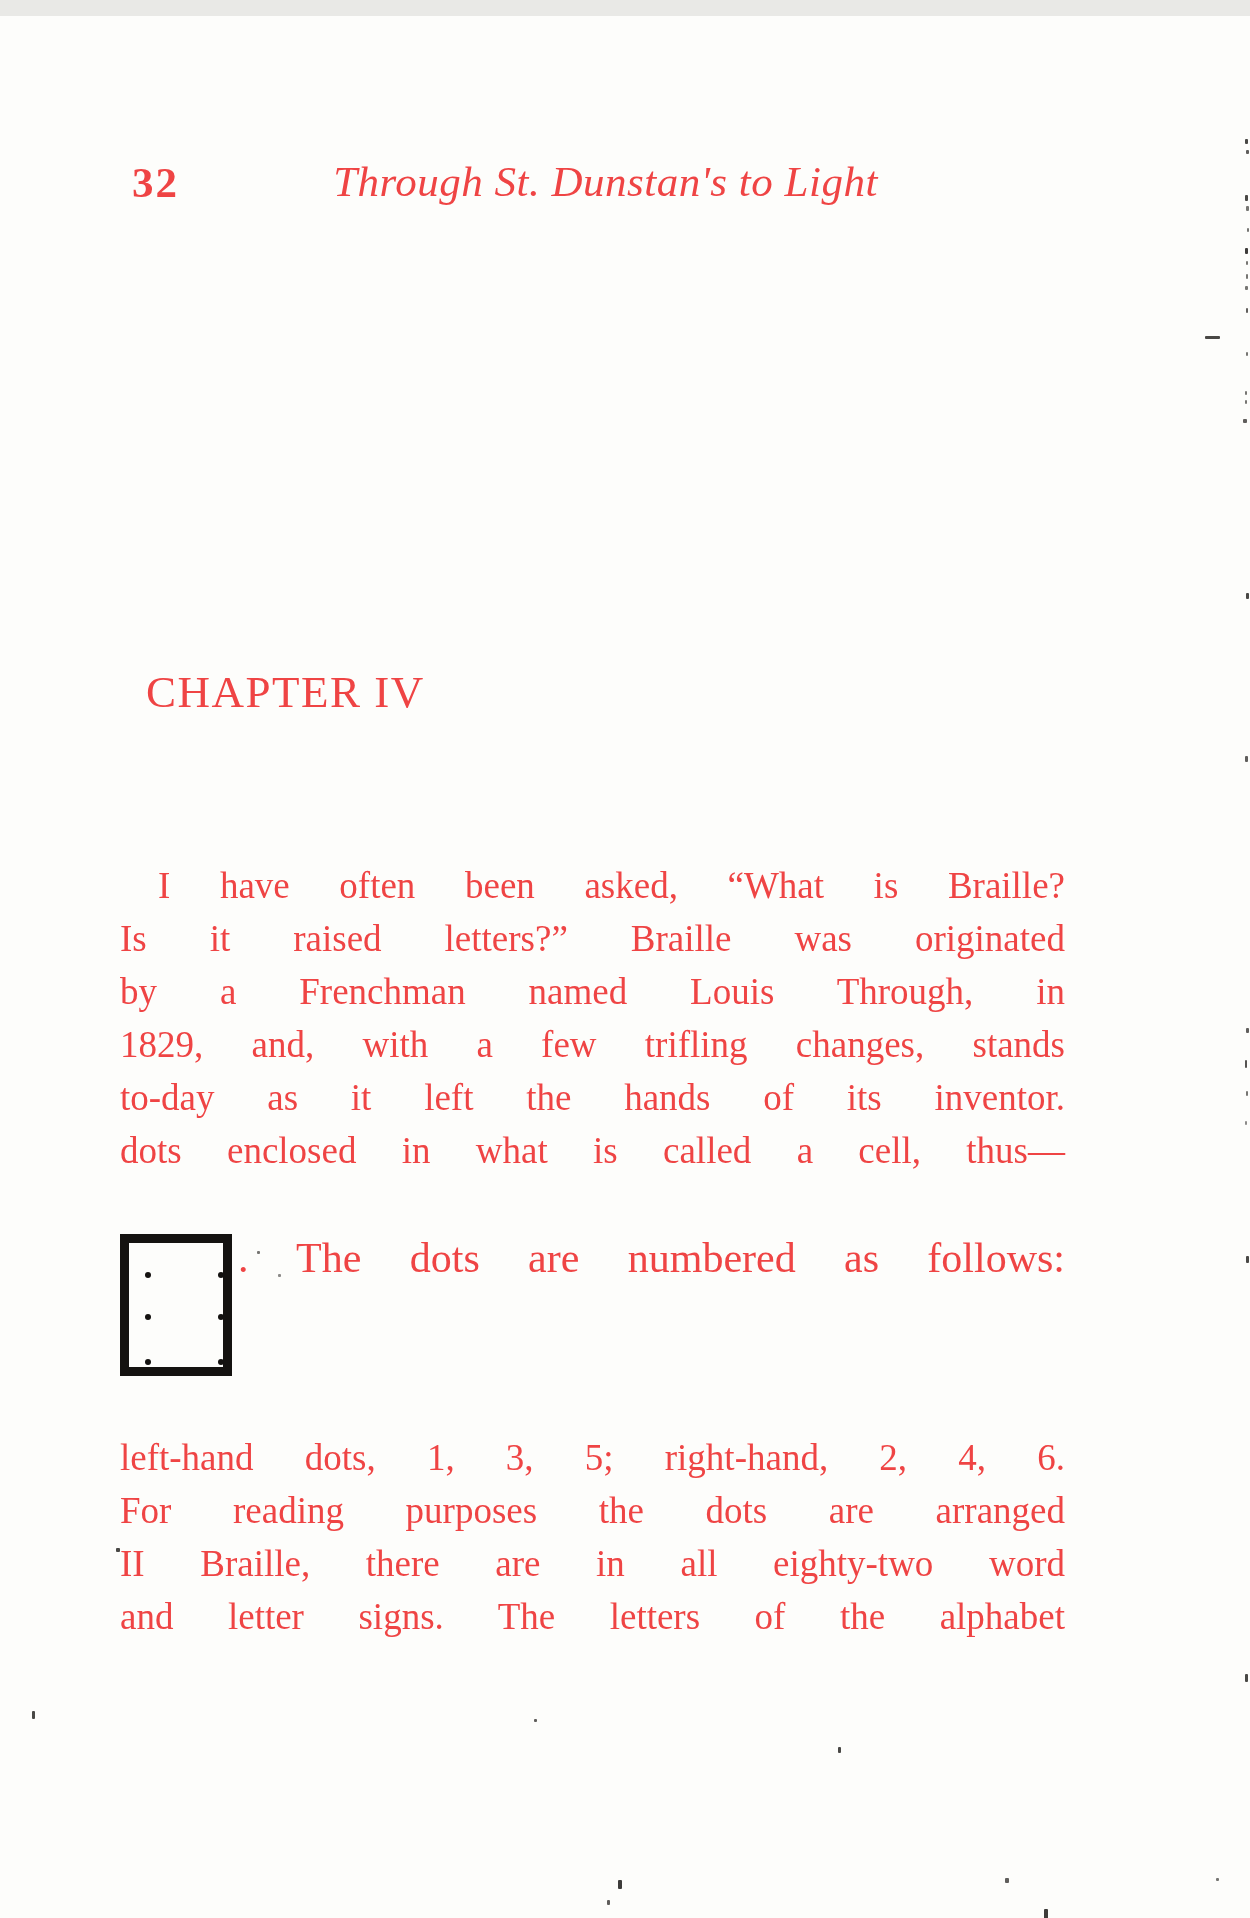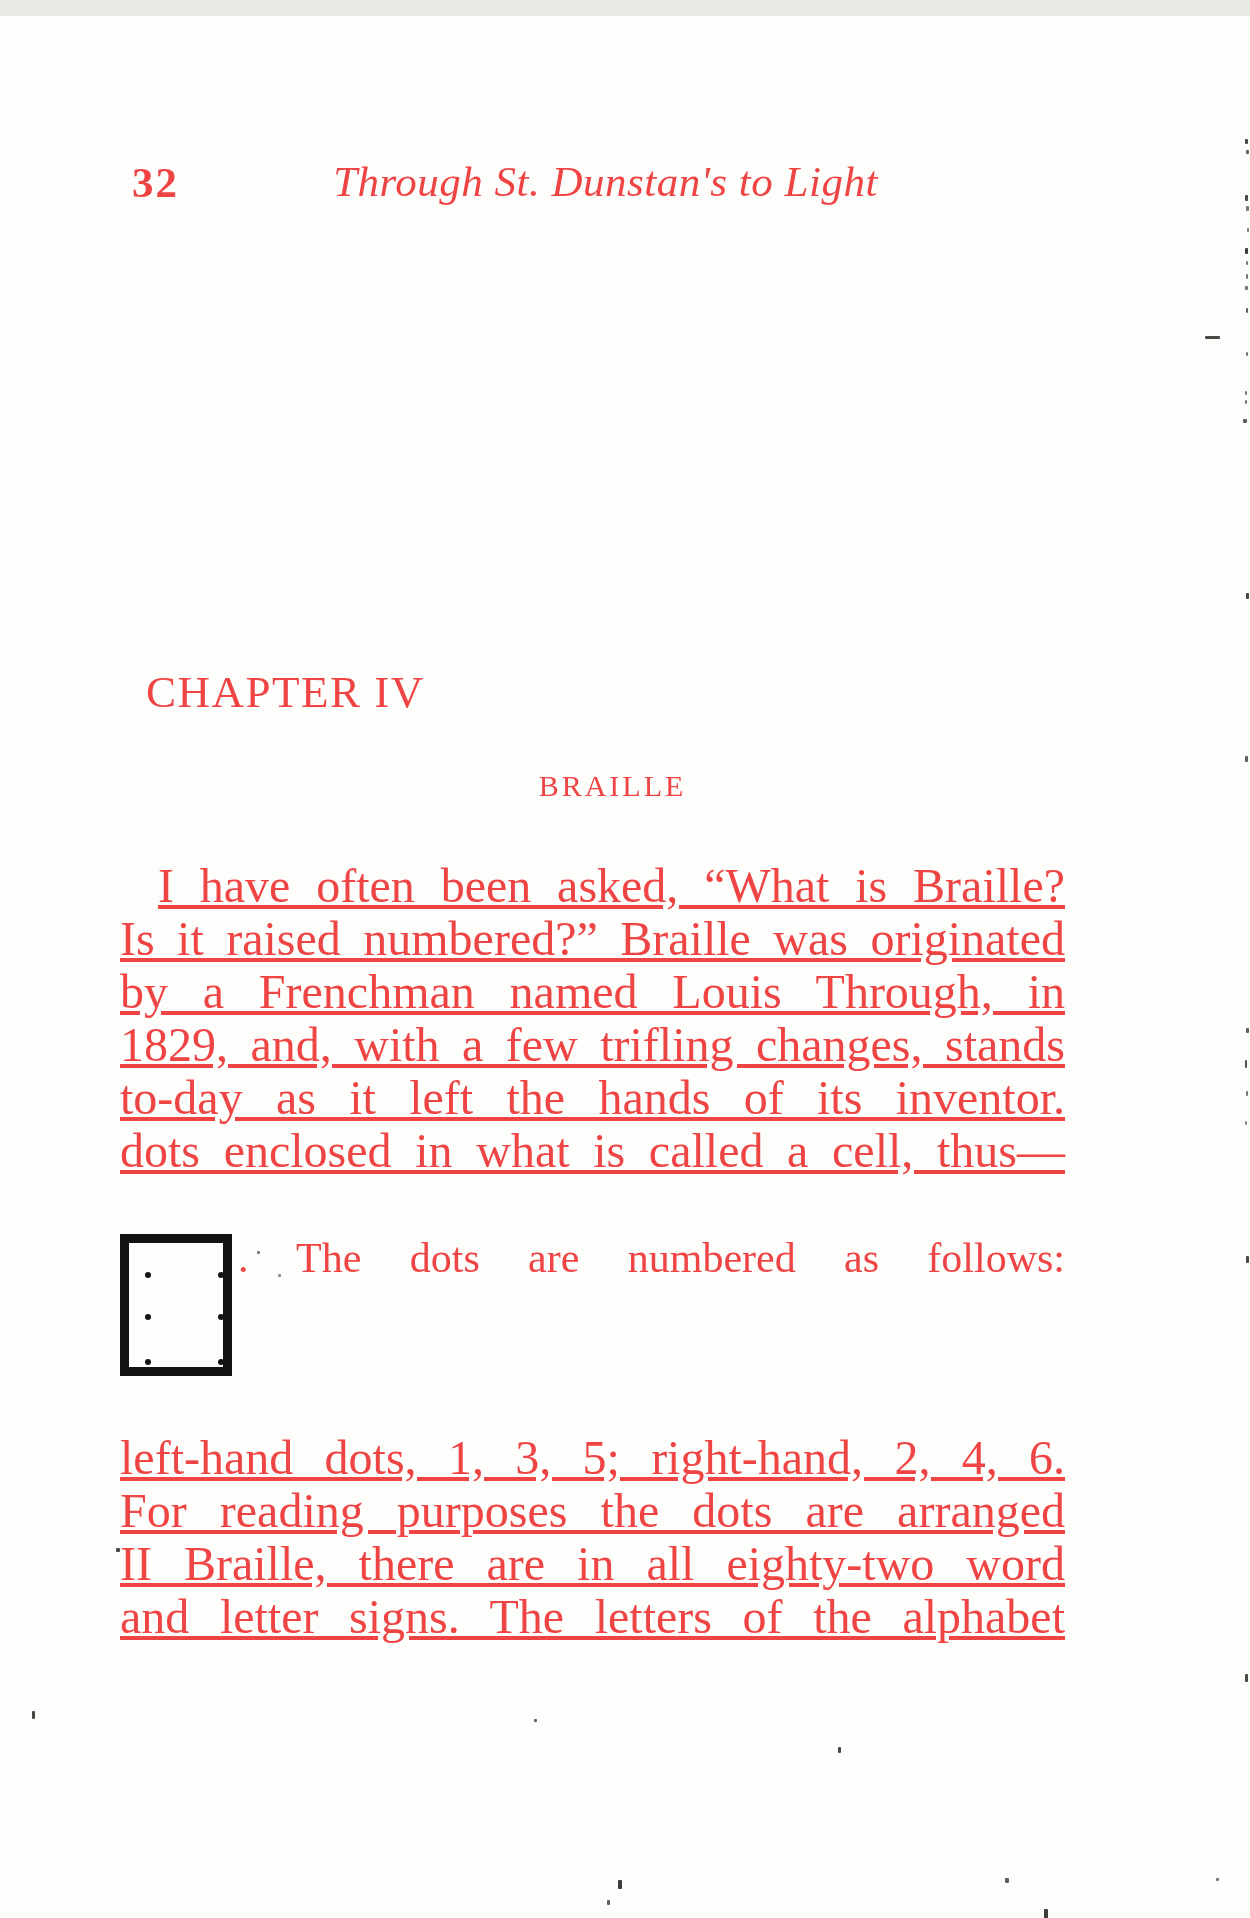--- a/index.html
+++ b/index.html
@@ -13,21 +13,21 @@
     overflow:hidden;
   }
   .col{position:absolute;left:120px;width:945px;}
   .header{top:140px;text-align:center;font-size:43px;line-height:52px;}
   .pagenum{position:absolute;left:12px;top:1px;letter-spacing:2px;font-weight:bold;}
   .runtitle{font-style:italic;padding-left:26px;letter-spacing:0.5px;}
   .chapter{top:650px;text-align:left;font-size:45px;letter-spacing:1.5px;
            padding-left:26px;font-weight:normal;margin:0;}
   .subhead{top:753px;text-align:center;font-size:30px;letter-spacing:3px;
            padding-left:20px;font-weight:normal;margin:0;}
-  .para{font-size:48px;line-height:53px;text-decoration:underline;}
+  .para{font-size:37px;line-height:53px;}
   .para1{top:843px;}
   .para2{top:1415px;}
   .tl{text-align:justify;text-align-last:justify;}
   .indent{padding-left:38px;}
   .cellrow{top:1218px;height:144px;display:flex;align-items:flex-start;font-size:42px;}
   .bcell{position:relative;width:112px;height:142px;border:9px solid #141210;
          box-sizing:border-box;flex:none;}
   .bdot{position:absolute;width:6px;height:6px;background:#141210;border-radius:50%;}
   .celltext{flex:1 1 auto;margin-left:6px;text-align:justify;text-align-last:justify;}
   .speck{position:absolute;background:#1c1a18;border-radius:1px;}
@@ -36,25 +36,24 @@
 <body>
 
 <div class="page">
 
   <div class="col header">
     <span class="pagenum">32</span>
     <span class="runtitle">Through St. Dunstan's to Light</span>
   </div>
 
   <h1 class="col chapter">CHAPTER IV</h1>
-  <h2 class="col subhead">BRAILLE</h2>
 
   <div class="col para para1">
     <div class="tl indent">I have often been asked, “What is Braille?</div>
-    <div class="tl">Is it raised numbered?”  Braille was originated</div>
+    <div class="tl">Is it raised letters?”  Braille was originated</div>
     <div class="tl">by a Frenchman named Louis Through, in</div>
     <div class="tl">1829, and, with a few trifling changes, stands</div>
     <div class="tl">to-day as it left the hands of its inventor.</div>
     <div class="tl">dots enclosed in what is called a cell, thus—</div>
   </div>
 
   <div class="col cellrow">
     <div class="bcell" id="braille-cell">
         <span class="bdot" style="left: 16px; top: 29px;"></span>
         <span class="bdot" style="left: 89px; top: 29px;"></span>

